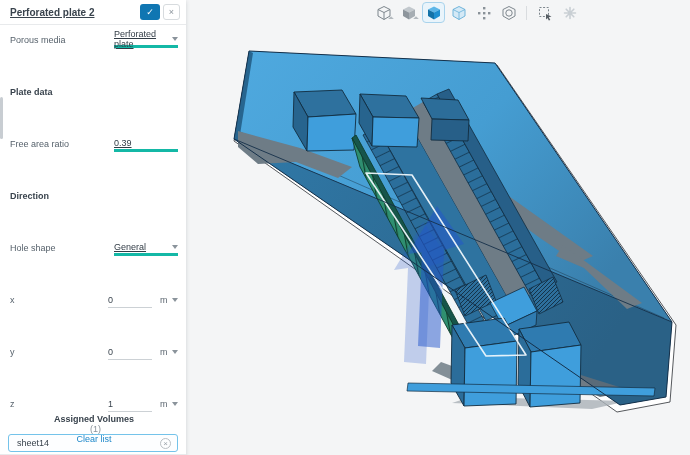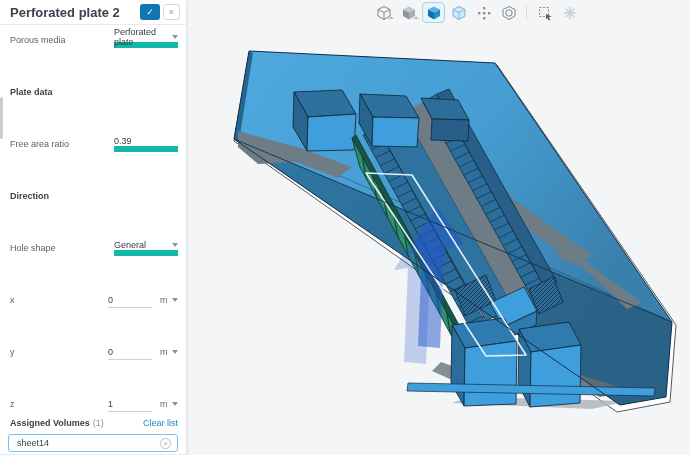--- a/index.html
+++ b/index.html
@@ -16,37 +16,37 @@
   .vp-btn.active { background:#e9f4fb; border:1px solid #a9d3ec; }
   .vp-btn .caret { position:absolute; right:2px; bottom:2px; width:0; height:0;
                    border-left:4px solid transparent; border-top:4px solid #b4babf; transform:rotate(-45deg); }
   .vp-sep { width:1px; height:14px; background:#d9dcdf; margin:0 4px; }
 
   
   .panel { position:absolute; left:0; top:0; width:186px; background:#fff; z-index:10;
            box-shadow:0 1px 4px rgba(40,50,60,.18); font-size:9px; color:#39434d; }
   .panel-header { display:flex; align-items:center; height:25px; padding:0 6px 0 10px;
                   border-bottom:1px solid #e8eaec; }
-  .panel-title { font-weight:bold; font-size:13px; flex:1; }
+  .panel-title { font-weight:bold; font-size:10px; flex:1;text-decoration:underline; }
   .btn-confirm { width:20px; height:16px; background:#1076b2; border-radius:3px; color:#fff;
                  display:flex; align-items:center; justify-content:center; font-size:9px; margin-right:3px; cursor:pointer; }
   .btn-close { width:17px; height:16px; background:#fff; border:1px solid #d7dbde; border-radius:3px; color:#8a939b;
                display:flex; align-items:center; justify-content:center; font-size:9px; cursor:pointer; }
   .row { display:flex; align-items:center; padding:0 8px 0 10px; height:20px;margin-top:32px; }
   .row .lbl { flex:1; color:#57626c; }
   .row .heading { flex:1; color:#39434d; font-weight:bold; }
-  .sel, .inp { width:64px; display:flex; align-items:center; border-bottom:6px solid #14b8a6;
-               height:15px; color:#323c46; }
+  .sel, .inp { width:64px; display:flex; align-items:center; border-bottom:3px solid #14b8a6;
+               height:15px; color:#323c46;text-decoration:underline; }
   .sel { justify-content:space-between; cursor:pointer; }
   .inp { width:52px; }
   .chev { width:0; height:0; border-left:3.5px solid transparent; border-right:3.5px solid transparent;
           border-top:4px solid #8a939b; margin-left:4px; }
   .unit { display:flex; align-items:center; color:#5d6771; margin-left:8px; width:18px; cursor:pointer; }
   .axis-val { width:44px; border-bottom:1px solid #ccd1d5; height:15px; display:flex; align-items:center; }
-  .vol-head { display:flex; align-items:center; padding:0 8px 0 10px; height:18px; }
+  .vol-head { display:flex; align-items:center; padding:0 8px 0 10px; height:18px;flex-direction:column; }
   .vol-head .heading { font-weight:bold; }
   .count { color:#8a939b; margin-left:3px; flex:1; }
   .clear-link { color:#1c87c9; cursor:pointer; }
   .chip { margin:2px 8px; height:18px; border:1.5px solid #74c3ea; border-radius:3px; background:#fdfeff;
           display:flex; align-items:center; padding:0 6px 0 8px; }
   .chip .name { flex:1; }
   .chip-x { width:11px; height:11px; border:1px solid #b9bfc4; border-radius:50%; color:#9aa2a9;
             font-size:8px; line-height:9px; text-align:center; cursor:pointer; }
   .plus-btn { width:13px; height:13px; border:1px solid #c3c9cd; border-radius:50%; color:#7d868d;
               font-size:10px; line-height:11px; text-align:center; cursor:pointer; }

